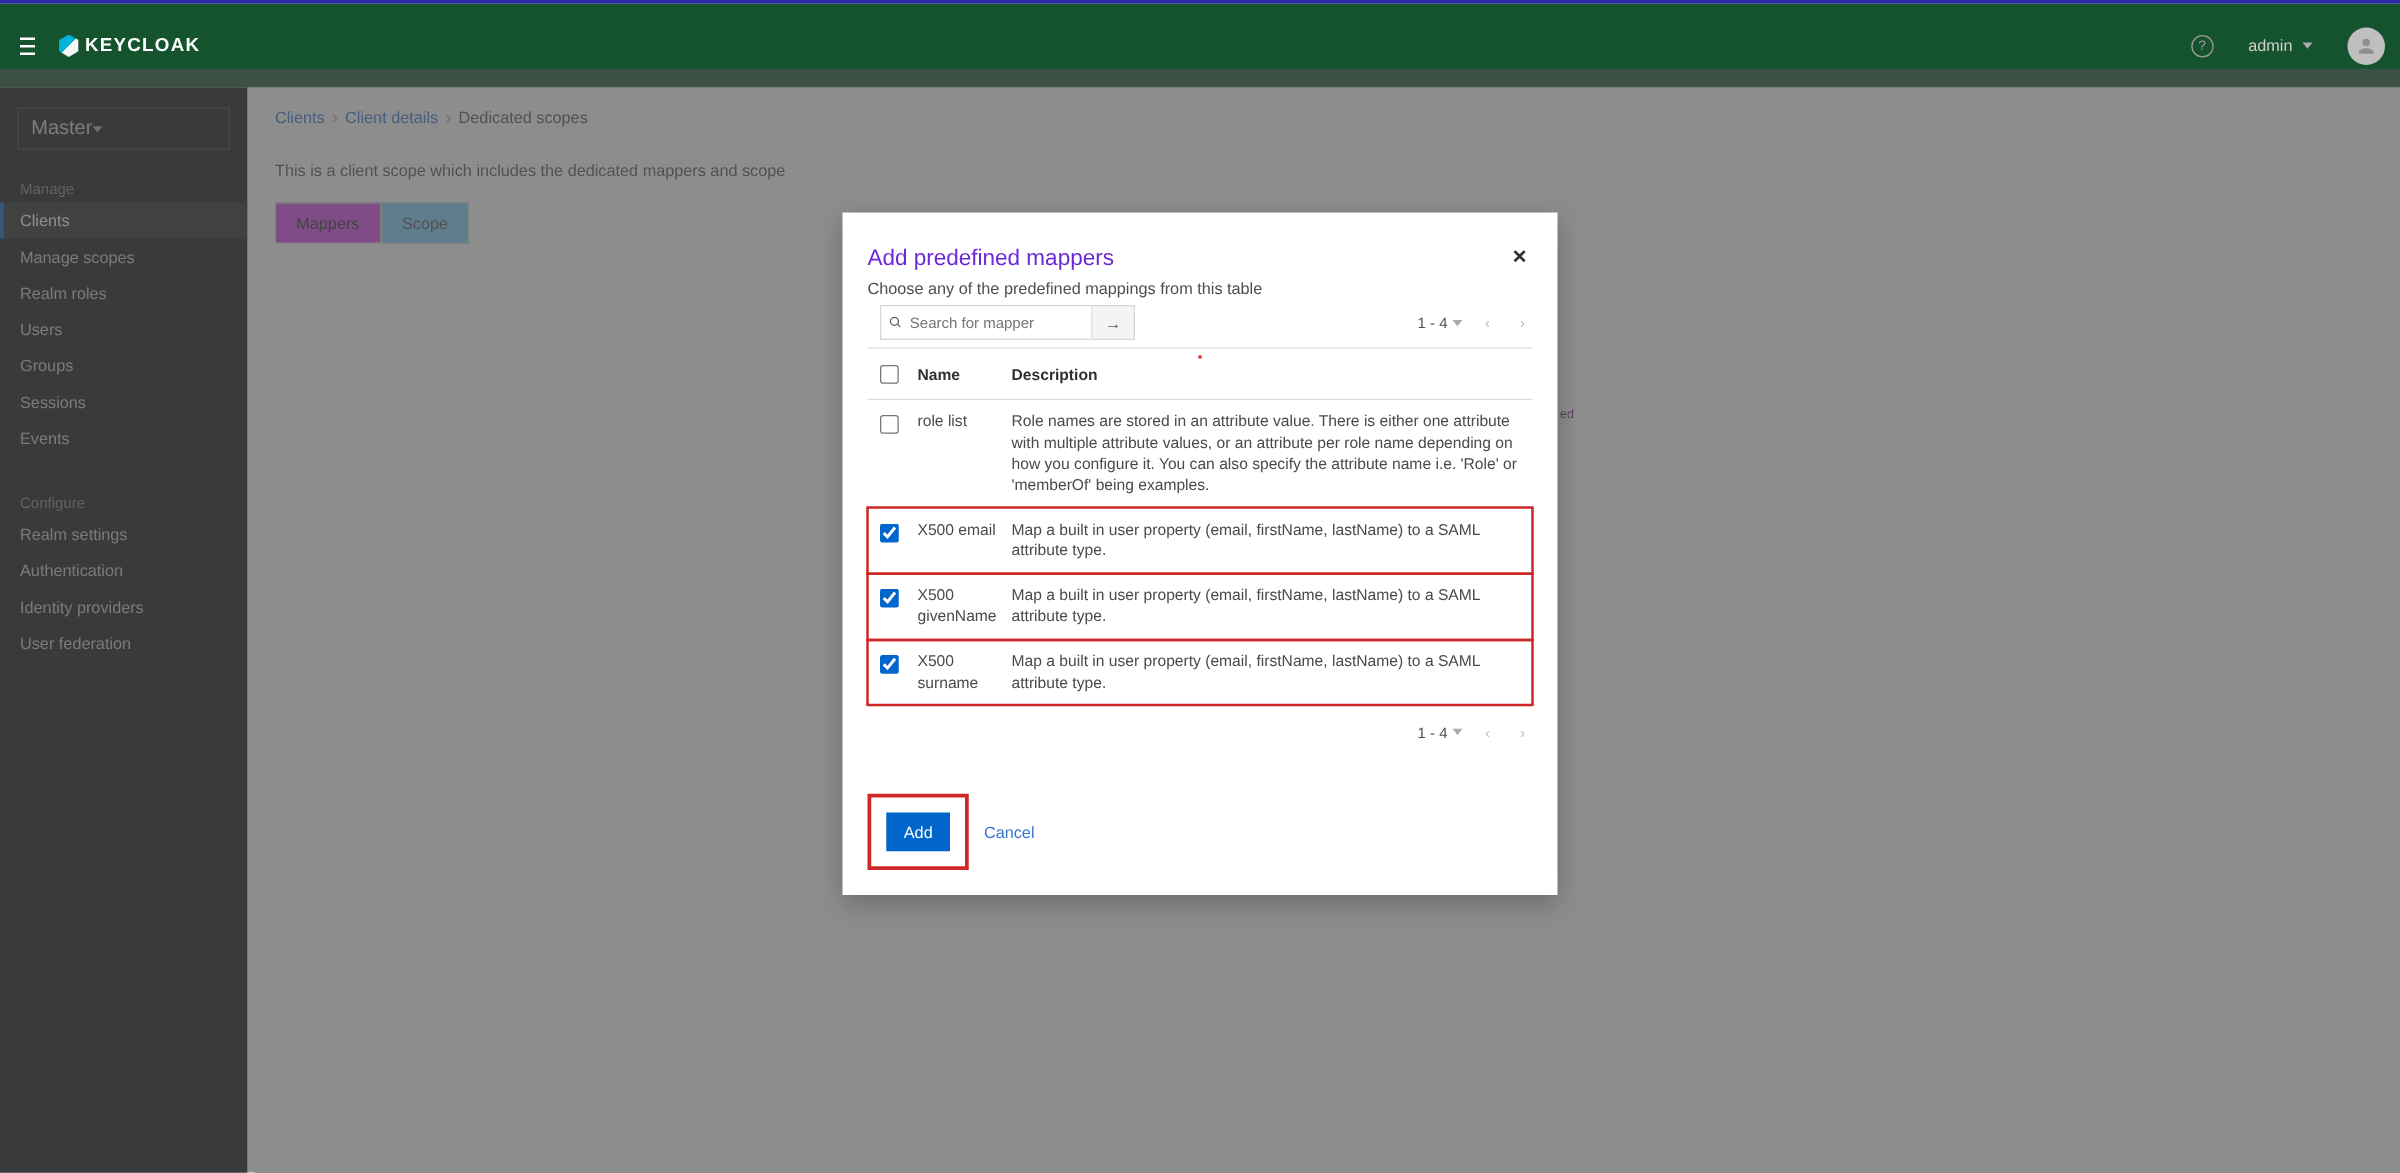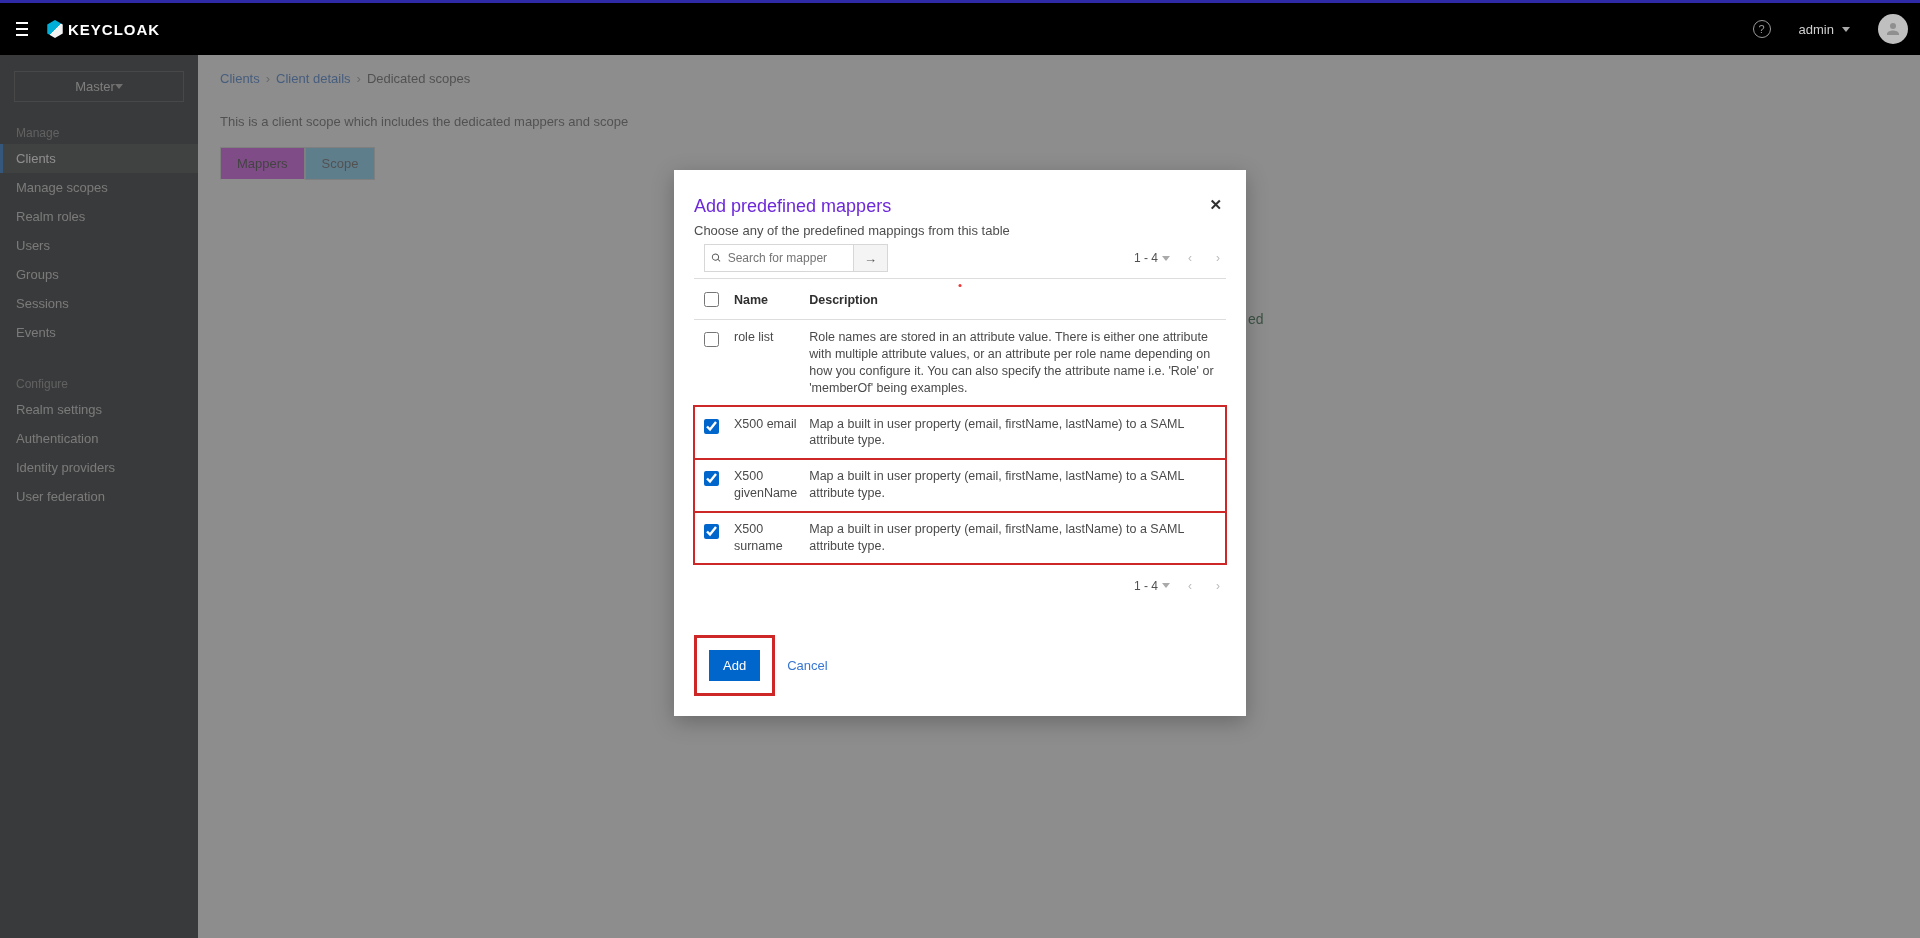--- a/index.html
+++ b/index.html
@@ -25,22 +25,22 @@
     font-size: 13px;
     color: var(--kc-content-text);
     background: #ffffff;
     width: 1920px;
     height: 938px;
     overflow: hidden;
     position: relative;
   }
   .topbar-accent { height: 3px; background: #2f2aa5; width: 100%; }
   .topbar {
-    height: 52px;
-    background: #000000;
+    height: 67px;
+    background: #14532d;
     display: flex;
     align-items: center;
     padding: 0 12px;
     color: #fff;
     justify-content: space-between;
   }
   .topbar-left { display: flex; align-items: center; gap: 14px; }
   .hamburger { display:flex; flex-direction:column; gap:4px; width:20px; cursor:pointer; padding:4px;}
   .hamburger span { display:block; height:2px; background:#fff; }
   .logo { display:flex; align-items:center; gap:4px; font-weight:bold; letter-spacing:1px; font-size:15px; color:#fff;}
@@ -63,40 +63,40 @@
     width: 198px;
     background: var(--kc-sidebar-bg);
     color: var(--kc-text);
     display:flex; flex-direction:column;
     padding-top: 14px;
   }
   .realm-select {
     margin: 2px 14px 16px 14px;
     border:1px solid #3a3b3d;
     padding: 7px 10px;
-    display:flex; justify-content:center; align-items:center;
-    color:#d0d0d0; font-size:13px; cursor:pointer;
+    display:flex; justify-content:flex-start; align-items:center;
+    color:#d0d0d0; font-size:16px; cursor:pointer;
   }
   .section-label { color:var(--kc-text-dim); font-size:12px; padding:8px 16px 4px; }
   .nav-item {
     padding:7px 16px; font-size:13px; color:#c8c8c8; cursor:pointer;
   }
   .nav-item.active { background: var(--kc-sidebar-active); border-left:3px solid var(--kc-blue); padding-left:13px; color:#fff;}
   .nav-spacer { height:22px; }
 
   .content { flex:1; background:#fff; padding: 16px 22px; position:relative; }
   .breadcrumb { font-size:13px; color:#555; display:flex; gap:6px; align-items:center; }
   .breadcrumb a { color: var(--kc-link); text-decoration:none; }
   .breadcrumb .sep { color:#999; }
   .desc-text { margin:28px 0 18px; color:#555; font-size:13px;}
   .tab { padding:8px 16px; border:1px solid var(--kc-border); background:#7dd3fc; color:#555; font-size:13px; cursor:pointer;}
   .tab.active { background:#d946ef; border-bottom-color:#fff; color:#2b2b2b;}
   .tab + .tab { border-left:1px solid var(--kc-border);}
   .tabrow { display:inline-flex; }
-  .hidden-hint { position:absolute; left:1050px; top:256px; font-size:14px; color:#14532d;}
+  .hidden-hint { position:absolute; left:1050px; top:256px; font-size:10px; color:#701a75;}
 
   
   .overlay {
     position:absolute;
     left:0; right:0;
     top:55px;
     bottom:0;
     background: var(--kc-overlay);
     display:flex;
     justify-content:center;
@@ -109,21 +109,21 @@
     box-shadow: 0 6px 20px rgba(0,0,0,0.25);
     padding: 26px 20px 20px;
     position:relative;
   }
   .modal h2 { margin:0 0 6px; font-size:18px; font-weight:500; color:#6d28d9;}
   .modal .subtitle { font-size:13px; color:#4e4e4e; }
   .close-x { position:absolute; top:26px; right:24px; font-size:15px; color:#303030; cursor:pointer; font-weight:bold;}
   
   .toolbar-row { display:flex; align-items:center; justify-content:space-between; padding:6px 0 6px 10px;}
   .search-wrap { display:flex; }
-  .search-box { display:flex; align-items:center; border:1px solid var(--kc-border); height:28px; width:150px; padding:0 6px; gap:4px;}
+  .search-box { display:flex; align-items:center; border:1px solid var(--kc-border); height:28px; width:170px; padding:0 6px; gap:4px;}
   .search-box input { border:none; outline:none; font-size:12px; width:100%; color:#333;}
   .search-btn { width:34px; height:28px; border:1px solid var(--kc-border); border-left:none; background:#f4f4f4; display:flex;align-items:center;justify-content:center; cursor:pointer;}
   .search-icon { width:12px;height:12px;}
   .arrow-icon { font-size:13px; color:#555;}
   
   .pager { display:flex; align-items:center; gap:12px; font-size:12px; color:#505050;}
   .pager .btn { color:#bbb; padding:4px 6px; cursor:default; }
   .pager .count { display:flex; align-items:center; gap:4px; cursor:pointer;}
   
   .red-dot { position:absolute; left:50%; transform:translateX(-50%); top:114px; width:3px;height:3px;background:#e33;border-radius:50%;}

